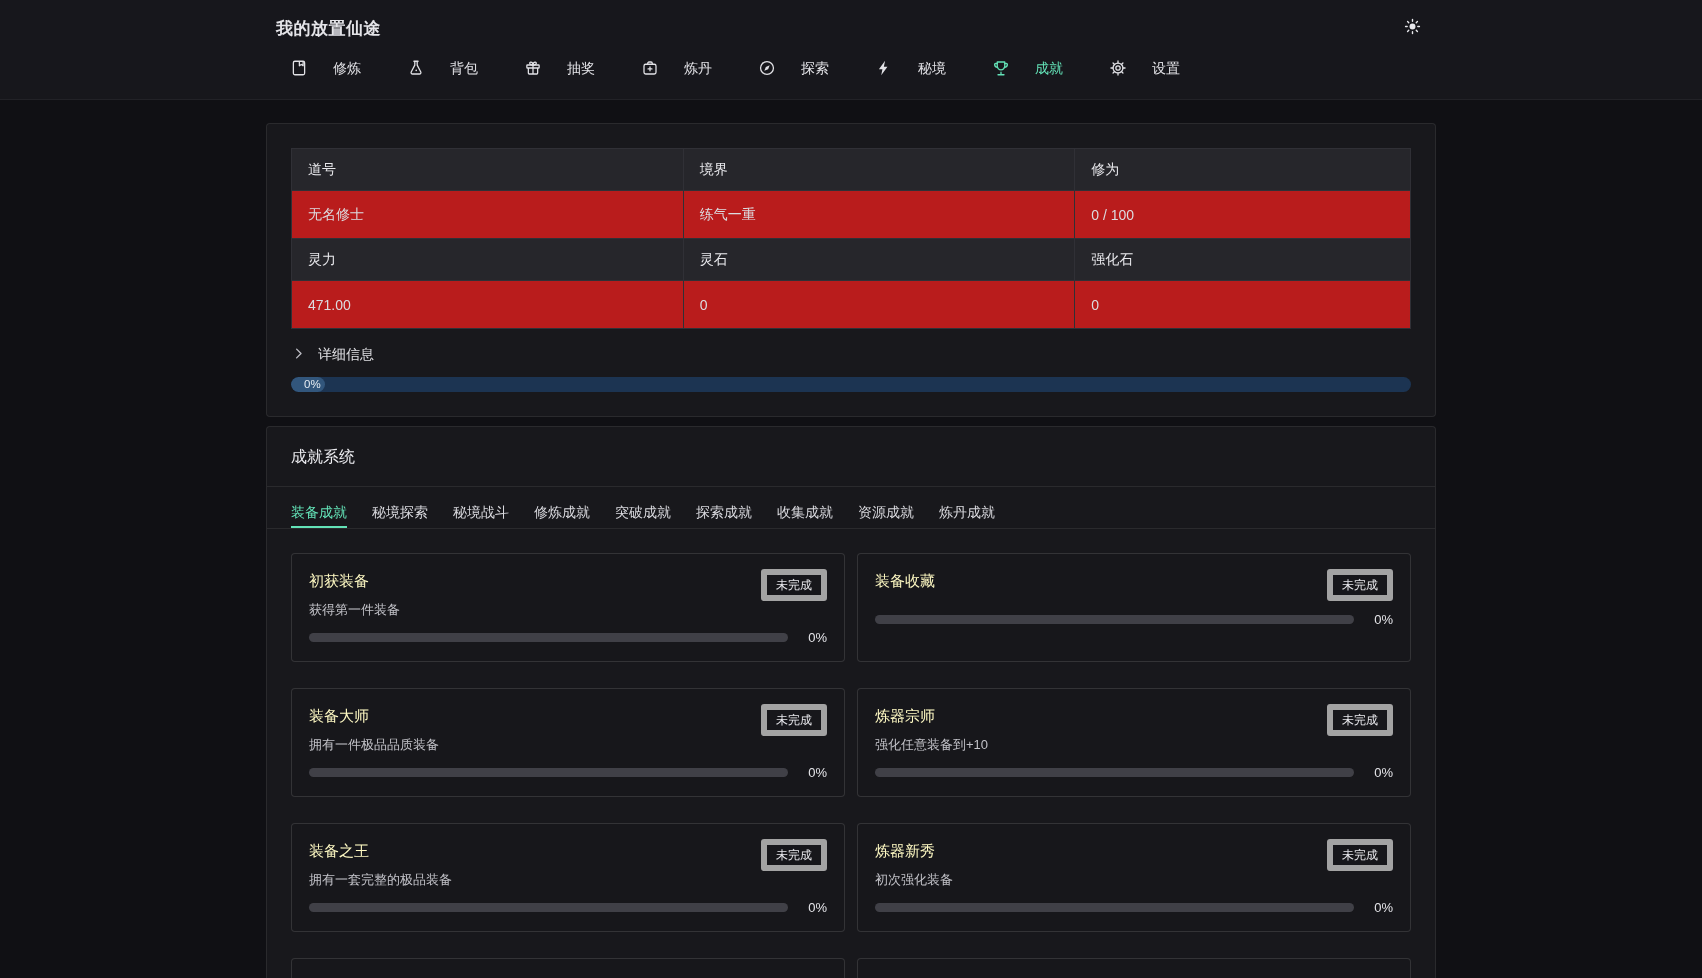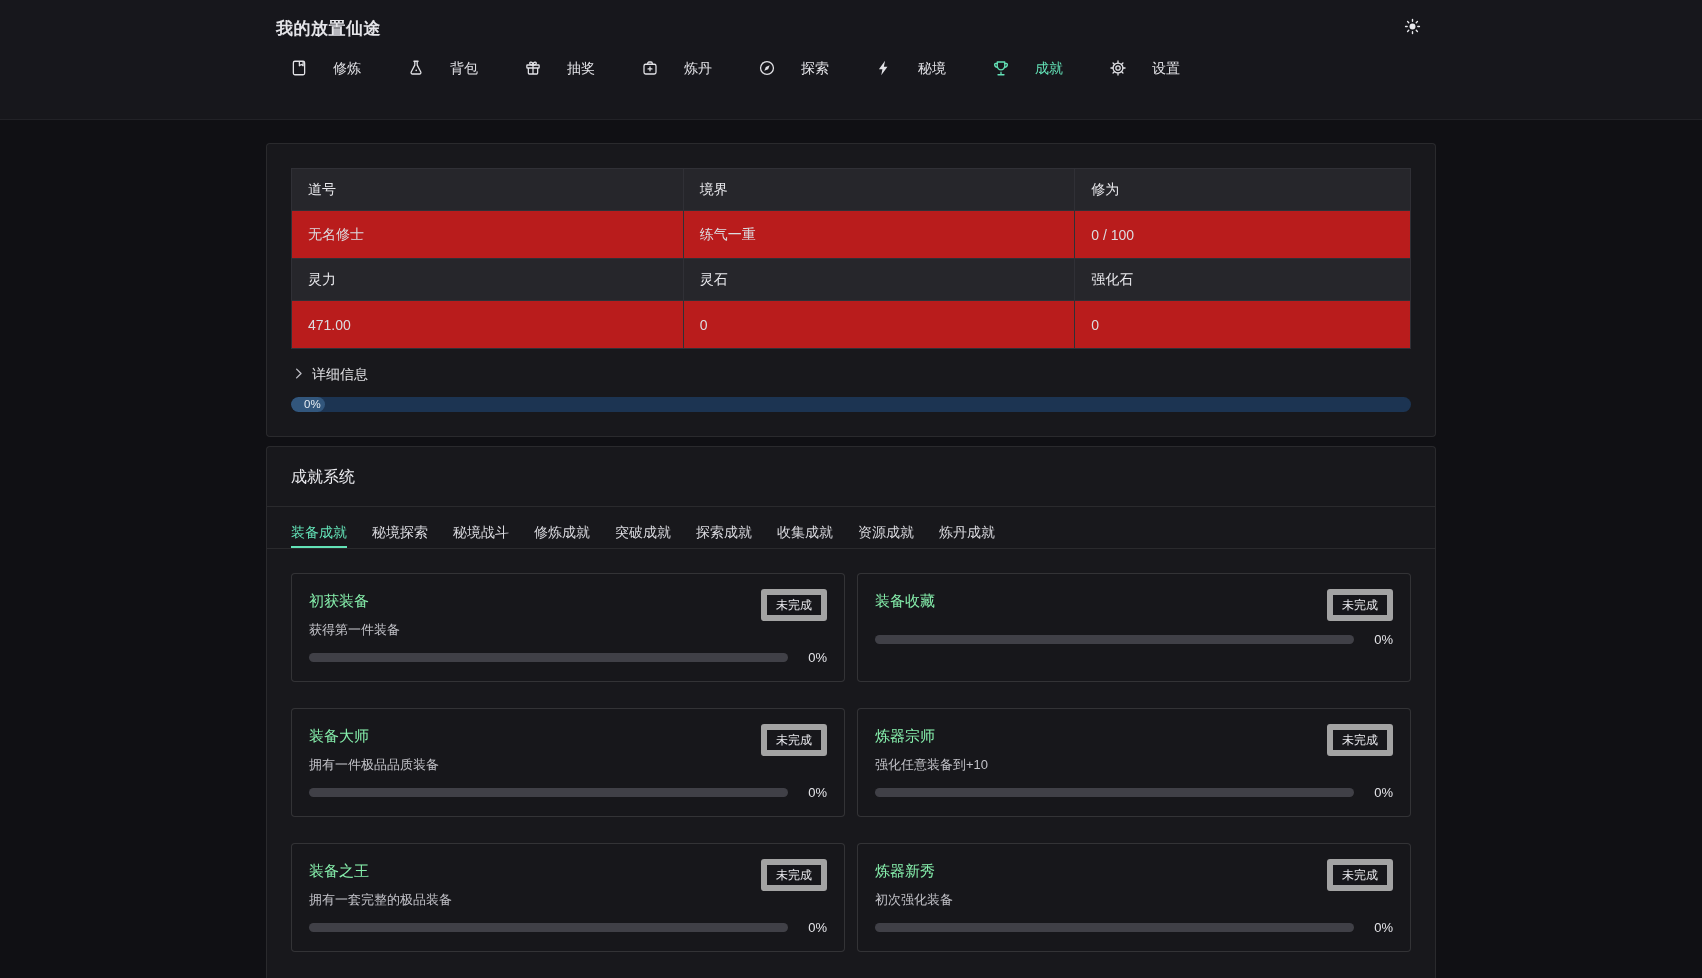--- a/index.html
+++ b/index.html
@@ -9,21 +9,21 @@
     background:var(--page-bg,#101014);
     color:var(--text-primary,#e4e4e8);
   }
   .container { width:1170px; margin:0 auto; }
 
   
   .app-header {
     background:var(--header-bg,#17171c);
     border-bottom:1px solid rgba(255,255,255,0.05);
     padding:14px 15px 0;
-    height:120px;
+    height:100px;
   }
   .header-top { display:flex; align-items:center; justify-content:space-between; padding:0 10px; }
   .app-title { font-size:17px; font-weight:bold; letter-spacing:.5px; }
   .theme-toggle { width:28px; height:28px; display:flex; align-items:center; justify-content:center;
     color:#e8e8ec; cursor:pointer; }
   .nav-row { display:flex; align-items:center; padding:10px 24px 0; }
   .nav-item { display:flex; align-items:center; gap:25px; margin-right:46px; height:34px;
     color:#e2e2e6; font-size:14px; cursor:pointer; white-space:nowrap; }
   .nav-item svg { flex:0 0 auto; }
   .nav-item.active { color:var(--primary,#63e2b7); }
@@ -38,21 +38,21 @@
 
   table.stats-table { width:100%; border-collapse:collapse; table-layout:fixed;
     border:1px solid var(--table-border,#303036); font-size:14px; }
   table.stats-table col.c1{width:35%;} table.stats-table col.c2{width:35%;} table.stats-table col.c3{width:30%;}
   .stats-table th, .stats-table td { text-align:left; font-weight:normal; padding:0 16px;
     border:1px solid var(--table-border,#303036); }
   .stats-table tr.hrow { background:var(--th-bg,#26262b);margin-left:6px; }
   .stats-table tr.hrow th { height:42px; color:#e8e8ec; }
   .stats-table tr.drow td { height:48px; background:#b91c1c; color:#dcdce0; }
 
-  .details-toggle { display:flex; align-items:center; gap:6px; margin-top:17px; font-size:14px;
+  .details-toggle { display:flex; align-items:center; gap:12px; margin-top:17px; font-size:14px;
     color:#e0e0e4; cursor:pointer; width:fit-content; }
   .details-toggle svg { color:#bdbdc4; }
 
   .main-progress { margin-top:13px; height:15px; border-radius:8px;
     background:var(--bigbar-rail,#1c3452); position:relative; overflow:hidden; }
   .main-progress .fill { position:absolute; left:0; top:0; bottom:0; width:34px;
     border-radius:8px; background:var(--bigbar-fill,#32567c); }
   .main-progress .pct { position:absolute; left:13px; top:0; line-height:15px;
     font-size:11.5px; color:#e6ecf2; }
 
@@ -62,21 +62,21 @@
     border-bottom:1px solid rgba(255,255,255,0.08); }
   .tabs { display:flex; padding:0 24px; border-bottom:1px solid rgba(255,255,255,0.08); }
   .tab { margin-right:25px; padding:17px 0 4px; font-size:14px; color:#d9d9de; cursor:pointer;
     border-bottom:2px solid transparent; white-space:nowrap; }
   .tab.active { color:var(--primary,#63e2b7); border-bottom-color:var(--primary,#63e2b7); }
 
   .ach-grid { padding:24px; display:grid; grid-template-columns:1fr 1fr; column-gap:12px; row-gap:26px; }
   .ach-card { border:1px solid rgba(255,255,255,0.12); border-radius:4px; background:#17171b;
     padding:15px 17px 16px; }
   .ach-top { display:flex; align-items:flex-start; justify-content:space-between; }
-  .ach-title { font-size:15px; font-weight:500; color:#86efac; padding-top:3px; }
+  .ach-title { font-size:15px; font-weight:500; color:#fef9c3; padding-top:3px; }
   .ach-badge { font-size:12px; color:#e8e8ec; border:6px solid #a3a3a3; border-radius:3px;
     padding:4px 9px; line-height:1; white-space:nowrap; }
   .ach-desc { margin-top:0; font-size:13px; color:#c2c2c8; min-height:15px; }
   .ach-progress { margin-top:11px; display:flex; align-items:center; gap:13px; }
   .ach-rail { flex:1; height:9px; border-radius:5px; background:var(--rail,#404047); }
   .ach-pct { font-size:13px; color:#e4e4e8; width:26px; text-align:right; }
 </style>
 </head>
 <body>
 

